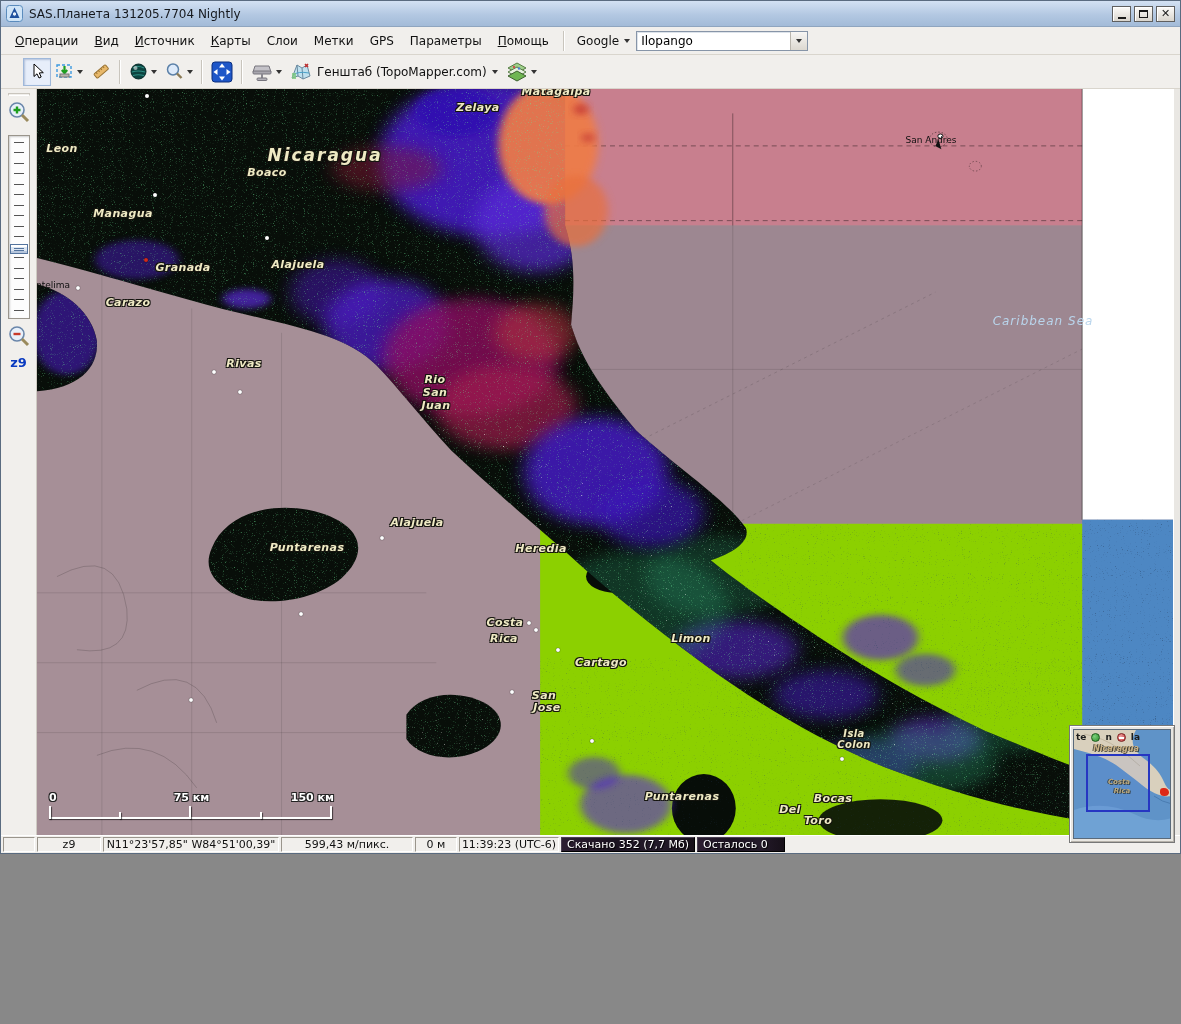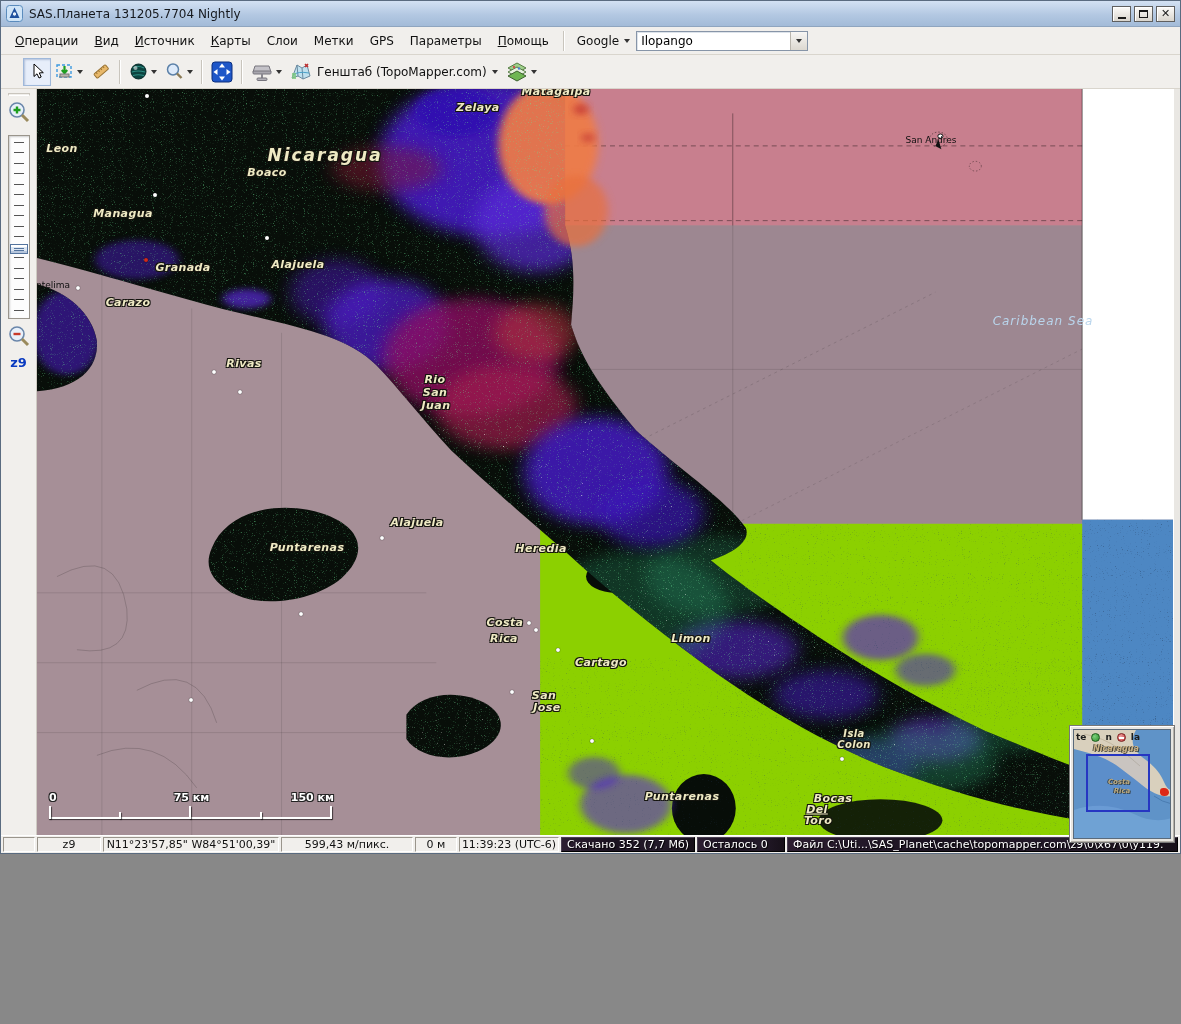--- a/index.html
+++ b/index.html
@@ -410,21 +410,21 @@
           <span class="maplabel place" style="left: 468px; top: 533px;">Costa</span>
           <span class="maplabel place" style="left: 467px; top: 549px;">Rica</span>
           <span class="maplabel place" style="left: 564px; top: 573px;">Cartago</span>
           <span class="maplabel place" style="left: 654px; top: 549px;">Limon</span>
           <span class="maplabel place" style="left: 507px; top: 606px;">San</span>
           <span class="maplabel place" style="left: 510px; top: 618px;">Jose</span>
           <span class="maplabel place" style="left: 645px; top: 707px;">Puntarenas</span>
           <span class="maplabel place-sm" style="left: 817px; top: 644px;">Isla</span>
           <span class="maplabel place-sm" style="left: 817px; top: 655px;">Colon</span>
           <span class="maplabel place" style="left: 780px; top: 709px; padding-left: 32px;">Bocas</span>
-          <span class="maplabel place" style="left: 780px; top: 720px; text-decoration: underline;">Del</span>
+          <span class="maplabel place" style="left: 753px; top: 720px;">Del</span>
           <span class="maplabel place" style="left: 781px; top: 731px;">Toro</span>
           <span class="maplabel place" style="left: 820px; top: 803px;">Chiriqui</span>
           <span class="maplabel town" style="left: 650px; top: 846px;">Puerto</span>
           <span class="maplabel place" style="left: 1014px; top: 881px;">Veraguas</span>
           <span class="maplabel town" style="left: 894px; top: 51px;">San Andres</span>
           <span class="maplabel sea" style="left: 1006px; top: 232px;">Caribbean Sea</span>
         </div>
       <div>
           <div class="marker" style="left: 110px; top: 7px;"></div>
           <div class="marker" style="left: 118px; top: 106px;"></div>
@@ -492,15 +492,14 @@
 
   <div class="statusbar">
     <div class="seg" style="width:32px"></div>
     <div class="seg" style="width:64px">z9</div>
     <div class="seg" style="width:176px">N11°23'57,85" W84°51'00,39"</div>
     <div class="seg" style="width:132px">599,43 м/пикс.</div>
     <div class="seg" style="width:42px">0 м</div>
     <div class="seg" style="width:100px">11:39:23 (UTC-6)</div>
     <div class="seg dark" style="width:134px">Скачано 352 (7,7 Мб)</div>
     <div class="seg dark" style="width:88px">Осталось 0</div>
-    <div class="seg dark" style="flex:1; margin-right:2px">Файл C:\Uti...\SAS_Planet\cache\topomapper.com\z9\0\x67\0\y119.</div>
   </div>
 </div>
 
 </body></html>

